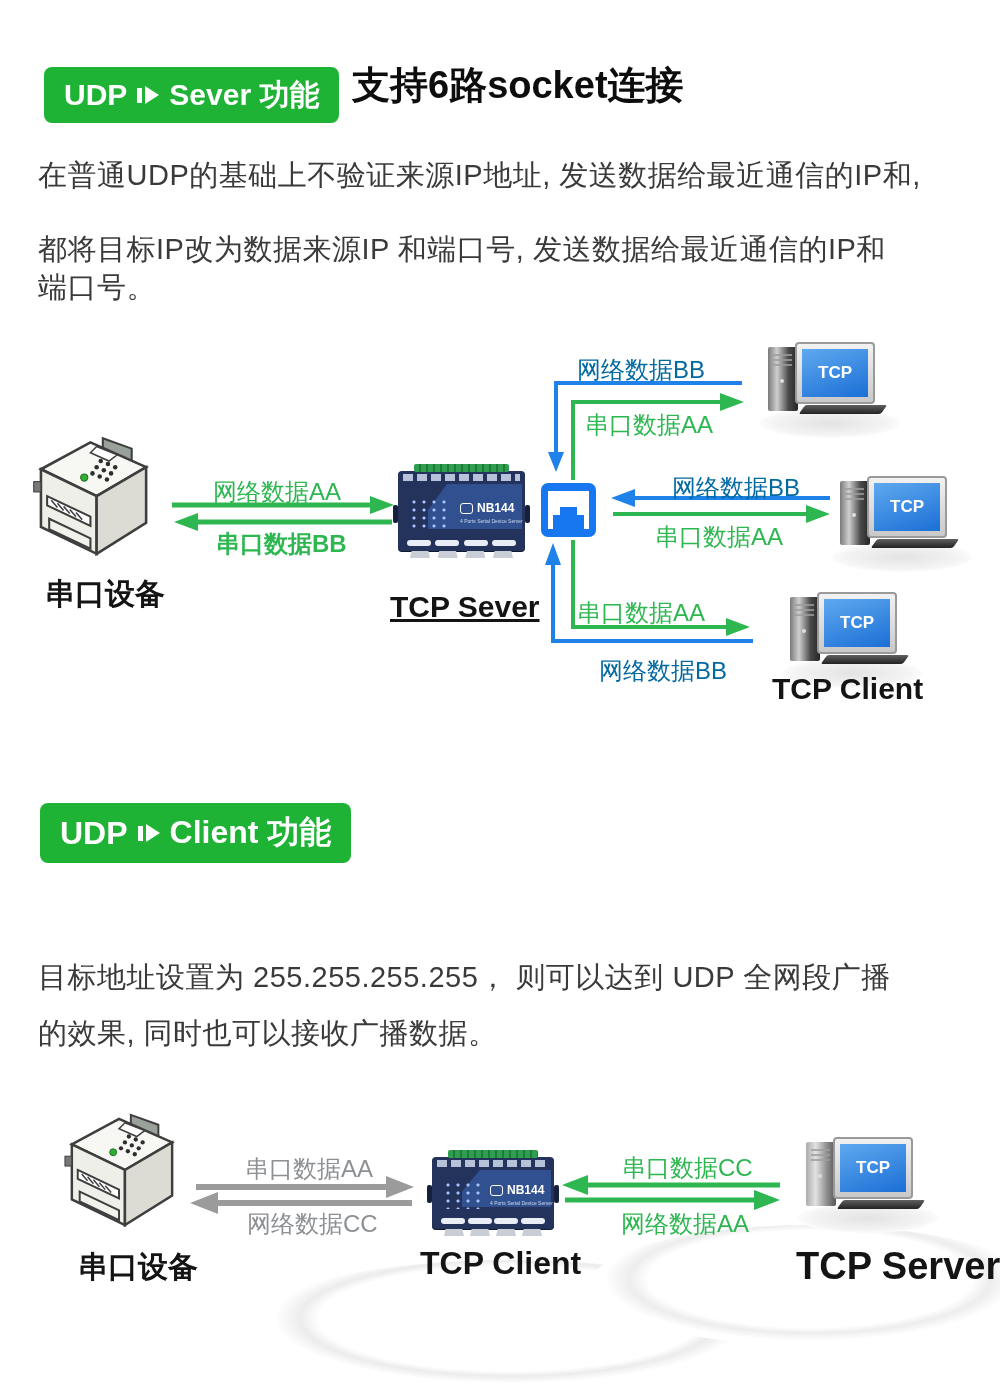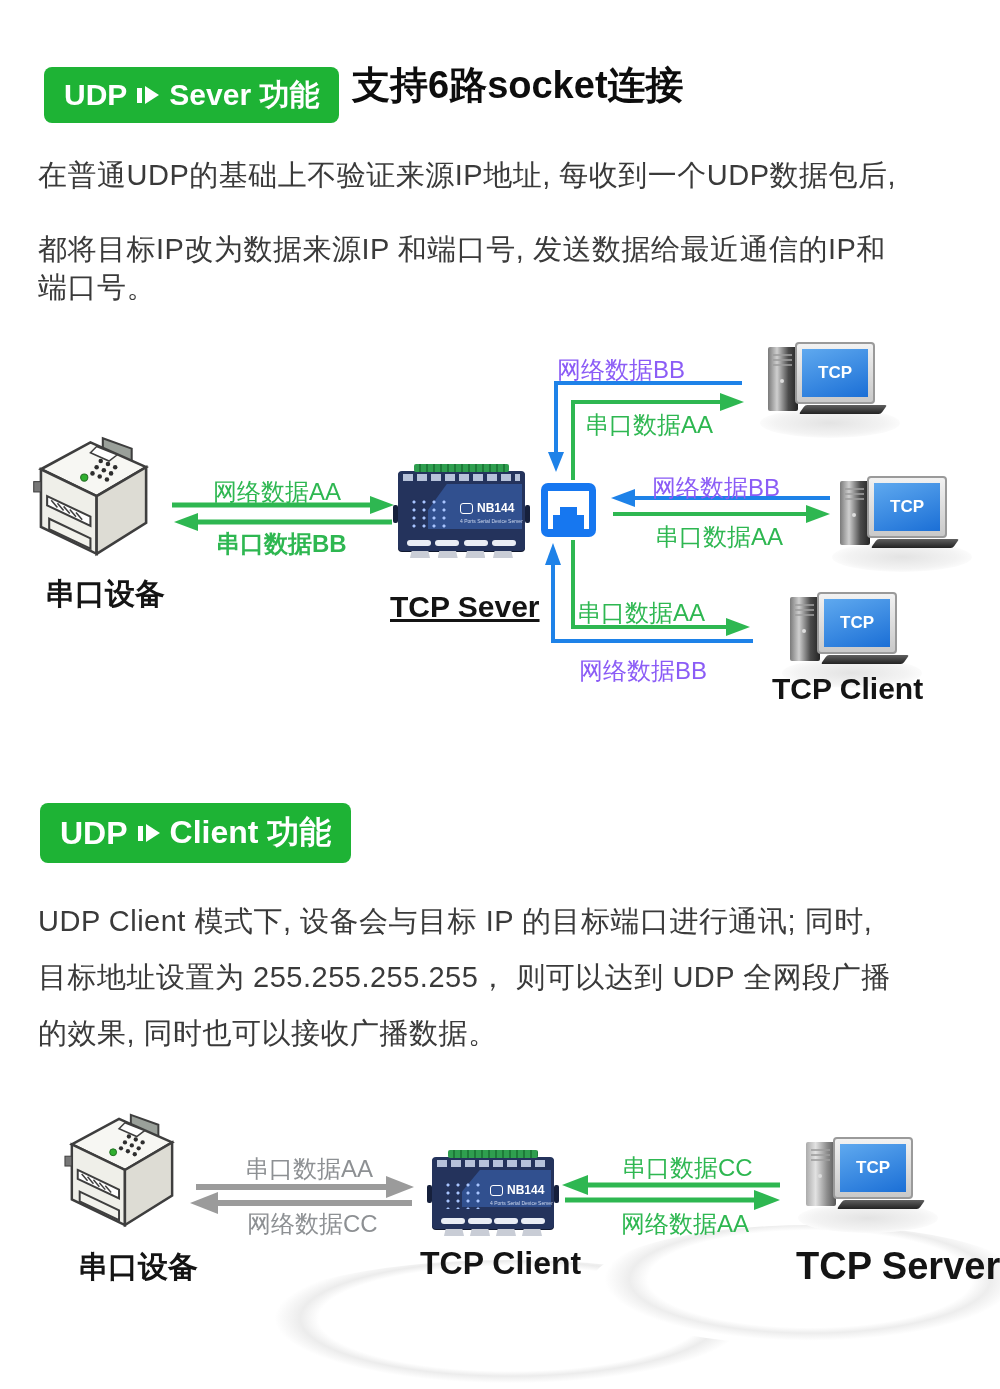--- a/index.html
+++ b/index.html
@@ -15,21 +15,21 @@
   .ff-tri{width:0;height:0;border-top:9px solid transparent;border-bottom:9px solid transparent;
           border-left:14px solid #fff;display:inline-block;}
   .heading{position:absolute;left:352px;top:60px;margin:0;font-size:38px;font-weight:bold;color:#0d0d0d;}
 
   .p-line{position:absolute;font-size:29px;color:#3a3a3a;white-space:nowrap;letter-spacing:.5px;}
 
   
   .diagram{position:absolute;left:0;width:1000px;}
   .diagram svg.arrows{position:absolute;left:0;top:0;}
   .dlabel{position:absolute;font-size:24px;white-space:nowrap;}
-  .green{color:#2eb751;} .blue{color:#8b5cf6;} .grayc{color:#8d9093;}
+  .green{color:#2eb751;} .blue{color:#0369a1;margin-left:20px;} .grayc{color:#8d9093;}
   .caption{position:absolute;font-weight:bold;font-size:30px;color:#141414;white-space:nowrap;}
 
   
   .computer{position:absolute;width:118px;height:80px;}
   .computer .cshadow{position:absolute;left:-8px;right:-14px;bottom:-16px;height:30px;border-radius:50%;
         background:radial-gradient(ellipse at center,#e3e3e3 0%,#f3f3f3 55%,#ffffff 78%);}
   .computer .tower{position:absolute;left:0;top:5px;width:30px;height:64px;border-radius:2px;
         background:linear-gradient(90deg,#7a7a7a,#cfcfcf 30%,#4b4b4b 68%,#242424);}
   .computer .tower::before{content:"";position:absolute;top:7px;left:5px;right:6px;height:12px;
         background:repeating-linear-gradient(#9d9d9d 0 2px,transparent 2px 5px);opacity:.8;}
@@ -74,21 +74,21 @@
   <div class="badge" style="left:44px;top:67px;">
     <span class="txt">UDP</span>
     <span class="ff-icon">
         <i class="ff-bar"></i>
         <i class="ff-tri"></i>
       </span>
     <span class="txt">Sever 功能</span>
   </div>
   <h1 class="heading">支持6路socket连接</h1>
 
-  <div class="p-line" style="left:38px;top:156px;">在普通UDP的基础上不验证来源IP地址, 每收到一个UDP数据包后,</div>
+  <div class="p-line" style="left:38px;top:156px;">在普通UDP的基础上不验证来源IP地址, 发送数据给最近通信的IP和,</div>
   <div class="p-line" style="left:38px;top:212px;margin-top:18px;">都将目标IP改为数据来源IP 和端口号, 发送数据给最近通信的IP和</div>
   <div class="p-line" style="left:38px;top:268px;">端口号。</div>
 
   <div class="diagram" style="top:330px;height:400px;">
 
     <svg class="arrows" width="1000" height="400">
 
       <g stroke="#2eb751" fill="#2eb751">
         <line x1="172" y1="175" x2="372" y2="175" stroke-width="5"></line>
         <polygon points="370,166 394,175 370,184" stroke="none"></polygon>
@@ -234,21 +234,20 @@
 
   <div class="badge" style="left:40px;top:803px;height:60px;font-size:32px;">
     <span class="txt">UDP</span>
     <span class="ff-icon">
         <i class="ff-bar"></i>
         <i class="ff-tri"></i>
       </span>
     <span class="txt">Client 功能</span>
   </div>
 
-  <div class="p-line" style="left:38px;top:902px;">UDP Client 模式下, 设备会与目标 IP 的目标端口进行通讯; 同时,</div>
   <div class="p-line" style="left:38px;top:958px;">目标地址设置为 255.255.255.255，  则可以达到 UDP 全网段广播</div>
   <div class="p-line" style="left:38px;top:1014px;">的效果, 同时也可以接收广播数据。</div>
 
   <div class="diagram" style="top:1095px;height:294px;">
 
     <div class="ring" style="left:250px;top:165px;width:520px;height:130px;background:radial-gradient(ellipse at 50% 45%,#ffffff 52%,#ececec 57%,#ffffff 64%,#ffffff 100%);"></div>
     <div class="ring" style="left:590px;top:130px;width:440px;height:120px;background:radial-gradient(ellipse at 50% 45%,#ffffff 52%,#ededed 58%,#ffffff 66%,#ffffff 100%);"></div>
 
     <svg class="arrows" width="1000" height="294">
       <g stroke="#9b9b9b" fill="#9b9b9b">

